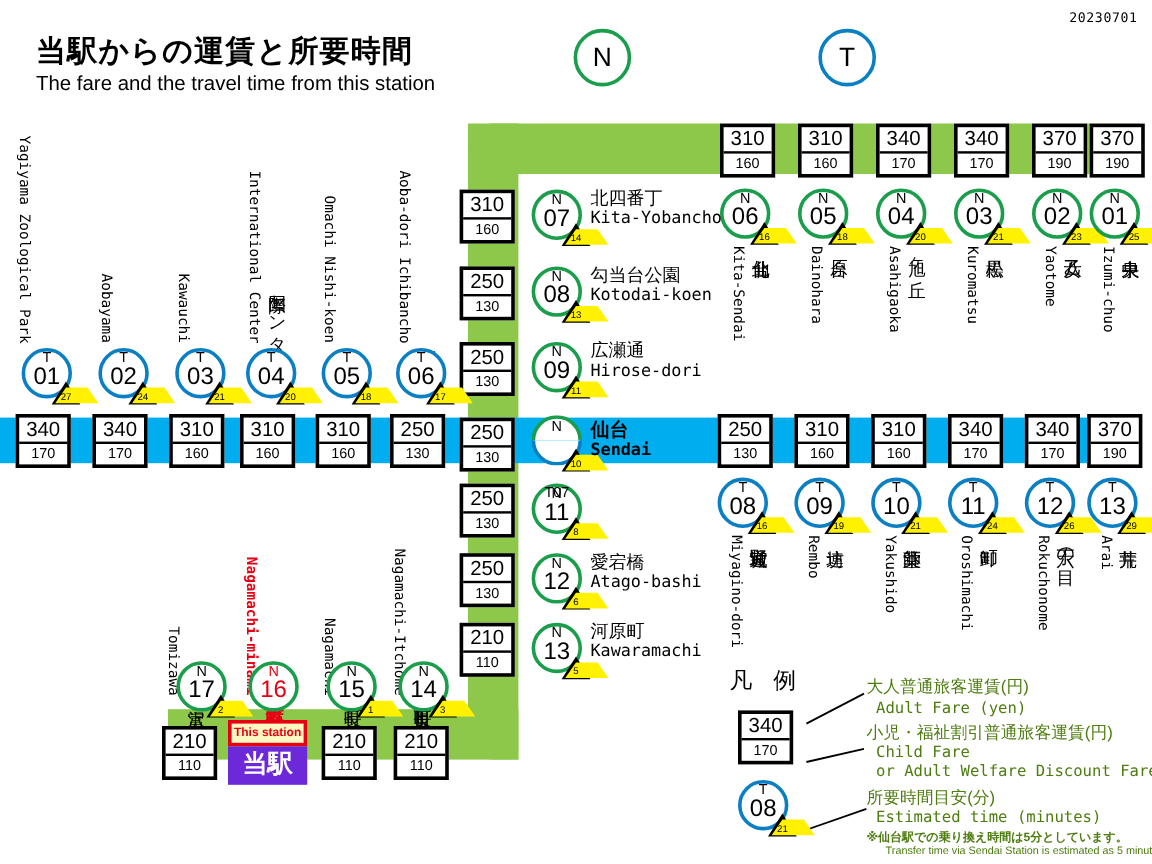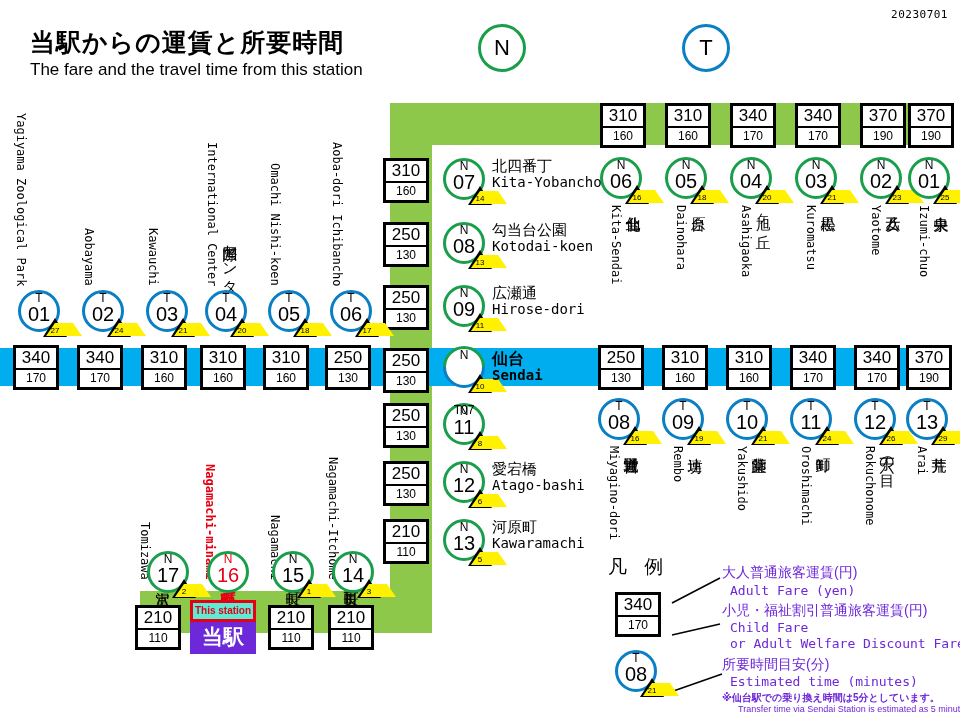--- a/index.html
+++ b/index.html
@@ -68,30 +68,30 @@
       font-family:"DejaVu Sans Mono","Liberation Mono",monospace;letter-spacing:0px;margin-right:1px;}
   .nm-v.red .jp,.nm-v.red .en{color:#e60012;font-weight:bold;}
 
   .nm-vd{position:absolute;display:flex;flex-direction:row;align-items:flex-start;}
   .nm-vd .jp{writing-mode:vertical-rl;text-orientation:upright;font-size:15px;color:#000;}
   .nm-vd .en{writing-mode:vertical-rl;font-size:12px;color:#000;
       font-family:"DejaVu Sans Mono","Liberation Mono",monospace;margin-left:1px;}
 
   
   #thisstation{position:absolute;left:190px;top:600px;width:66px;}
-  #thisstation .cap{border:3px solid #e60012;background:#5eead4;color:#e60012;font-size:10px;font-weight:bold;
+  #thisstation .cap{border:3px solid #e60012;background:#fef9c3;color:#e60012;font-size:10px;font-weight:bold;
        text-align:center;line-height:11px;padding:2px 0 3px;box-sizing:border-box;}
   #thisstation .box{background:#6d28d9;color:#fff;font-size:21px;font-weight:bold;text-align:center;
        line-height:30px;height:32px;}
 
   
   #legend{position:absolute;left:600px;top:550px;width:350px;height:160px;}
   #legend .hdr{position:absolute;left:8px;top:4px;font-size:19px;letter-spacing:6px;color:#000;}
   #legend svg{position:absolute;left:0;top:0;width:350px;height:160px;overflow:visible;}
-  #legend .tx{position:absolute;white-space:nowrap;color:#6d28d9;}
+  #legend .tx{position:absolute;white-space:nowrap;color:#4d7c0f;}
   .lg-jp{font-size:14px;}
   .lg-en{font-size:13px;font-family:"DejaVu Sans Mono","Liberation Mono",monospace;}
   .lg-note-jp{font-size:10px;font-weight:bold;}
   .lg-note-en{font-size:9px;}
 </style>
 </head>
 <body>
 
 <div id="stage">
 

